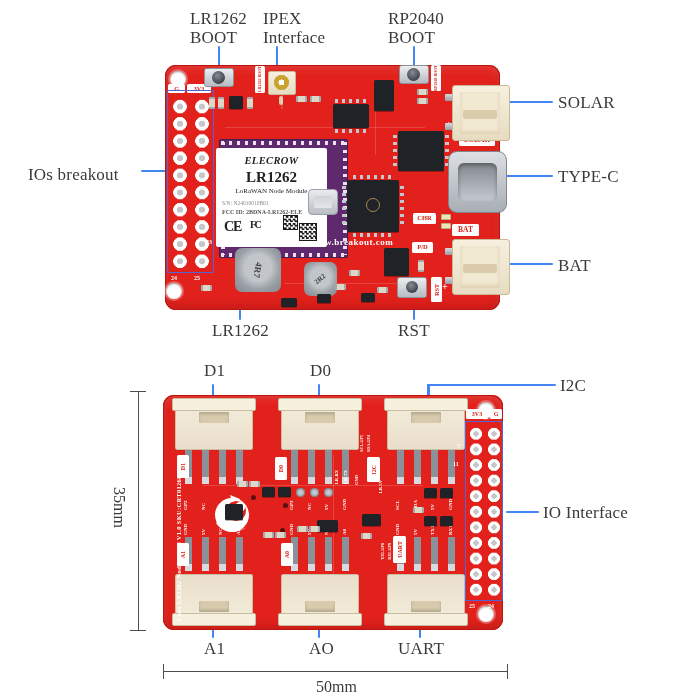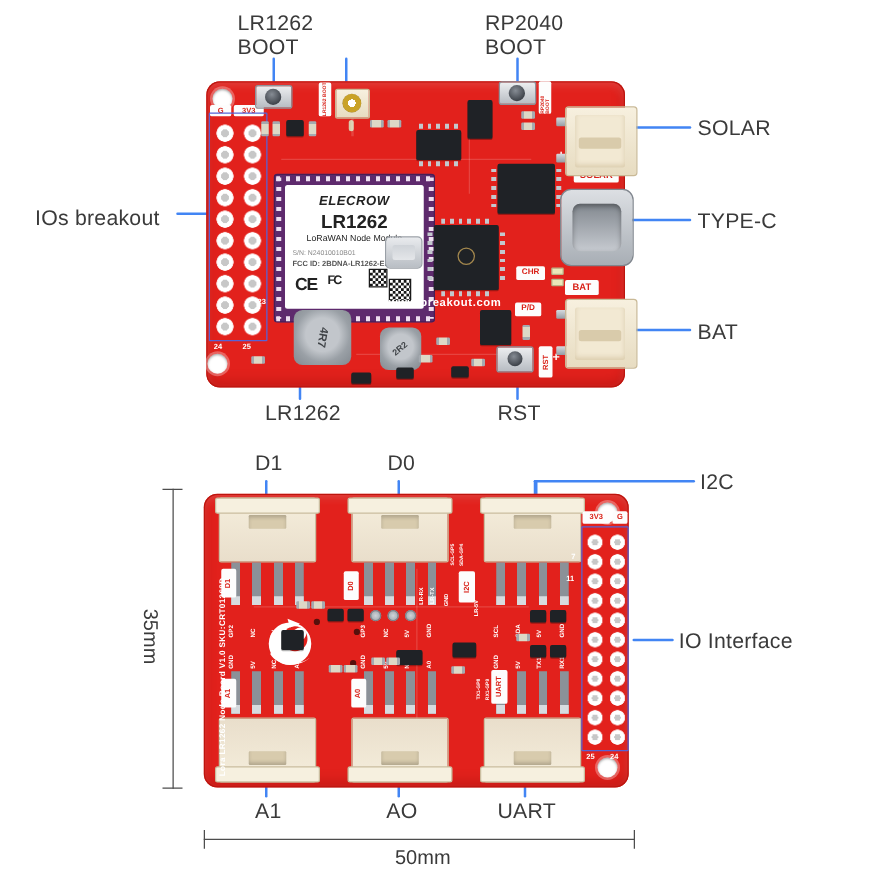--- a/index.html
+++ b/index.html
@@ -1,17 +1,17 @@
 <!DOCTYPE html>
 <html><head>
 <meta charset="utf-8">
 <style>
   *{margin:0;padding:0;box-sizing:border-box}
   html,body{background:#fff}
-  .stage{position:relative;width:700px;height:700px;background:#ffffff;font-family:Liberation Sans, sans-serif;overflow:hidden}
+  .stage{position:relative;width:700px;height:700px;background:#ffffff;font-family:Liberation Serif, serif;overflow:hidden}
   .co{position:absolute;font-size:17px;line-height:19px;color:#3a3a3a;letter-spacing:.2px;white-space:nowrap}
   .co span{display:block}
   .lead{position:absolute;background:#4285f4;border-radius:1px}
   .dot{position:absolute;width:11px;height:11px;border-radius:50%;background:#4285f4}
   .dim{position:absolute;background:#4d4d4d}
   .dimlab{position:absolute;font-size:16px;color:#3a3a3a;white-space:nowrap}
   .rot90{transform:rotate(90deg);transform-origin:0 0}
   .rot270{transform:rotate(-90deg);transform-origin:0 0;white-space:nowrap}
   .board{position:absolute;background:#e2211c;border-radius:11px;
          box-shadow:inset 0 0 0 1px #bd150e, inset 0 3px 8px rgba(255,255,255,.16), inset 0 -4px 10px rgba(110,0,0,.28)}
@@ -61,20 +61,24 @@
 </style>
 </head>
 <body>
 
 <div class="stage">
 
   <div class="co" style="left:190px;top:9px">
     <span>LR1262</span>
     <span>BOOT</span>
   </div>
+  <div class="co" style="left:263px;top:9px">
+    <span>IPEX</span>
+    <span>Interface</span>
+  </div>
   <div class="co" style="left:388px;top:9px">
     <span>RP2040</span>
     <span>BOOT</span>
   </div>
   <div class="co" style="left:558px;top:93px">SOLAR</div>
   <div class="co" style="left:558px;top:167px">TYPE-C</div>
   <div class="co" style="left:558px;top:256px">BAT</div>
   <div class="co" style="left:28px;top:165px">IOs breakout</div>
   <div class="co" style="left:212px;top:321px">LR1262</div>
   <div class="co" style="left:398px;top:321px">RST</div>
@@ -163,21 +167,21 @@
     <div class="pv" style="left:131px;top:31px"></div>
     <div class="pv" style="left:145px;top:31px"></div>
     <div class="pv" style="left:252px;top:24px"></div>
     <div class="pv" style="left:252px;top:33px"></div>
 
     <div class="purple" style="left:54px;top:74px;width:129px;height:119px"></div>
     <div class="cast-h" style="left:56px;top:75.5px;width:125px"></div>
     <div class="cast-h" style="left:56px;top:187.5px;width:125px"></div>
     <div class="cast-v" style="left:55.5px;top:77px;height:113px"></div>
     <div class="cast-v" style="left:177.5px;top:77px;height:113px"></div>
-    <div class="modlab" style="left:63px;top:83px;width:111px;height:99px">
+    <div class="modlab" style="left:51px;top:83px;width:111px;height:99px">
       <div class="t" style="top:8px;font-size:10.5px;font-weight:bold;font-style:italic;letter-spacing:.4px">ELECROW</div>
       <div class="t" style="top:22px;font-size:15px;font-weight:bold">LR1262</div>
       <div class="t" style="top:40px;font-size:7px">LoRaWAN Node Module</div>
       <div class="t" style="top:53px;left:6px;right:auto;font-size:5.5px;color:#8a8a8a">S/N: N24010010B01</div>
       <div class="t" style="top:61px;left:6px;right:auto;font-size:6px;font-weight:bold;color:#555">FCC ID: 2BDNA-LR1262-ELE</div>
       <div class="t" style="top:72px;left:8px;right:auto;font-size:14px;font-weight:bold;letter-spacing:-1px">CE</div>
       <div class="t" style="top:72px;left:34px;right:auto;font-size:10px;font-weight:bold;letter-spacing:-1.5px">FC</div>
       <div class="qr" style="left:68px;top:68px;width:13px;height:13px"></div>
       <div class="qr" style="left:84px;top:76px;width:16px;height:16px"></div>
     </div>

